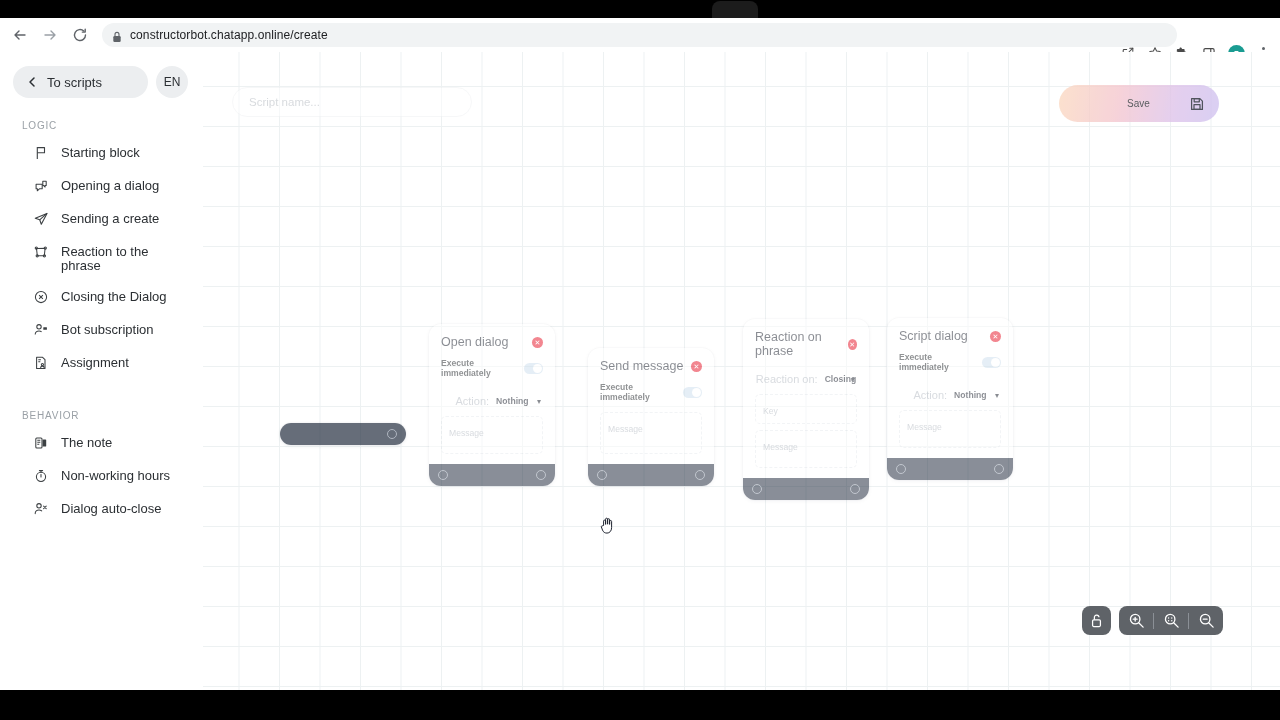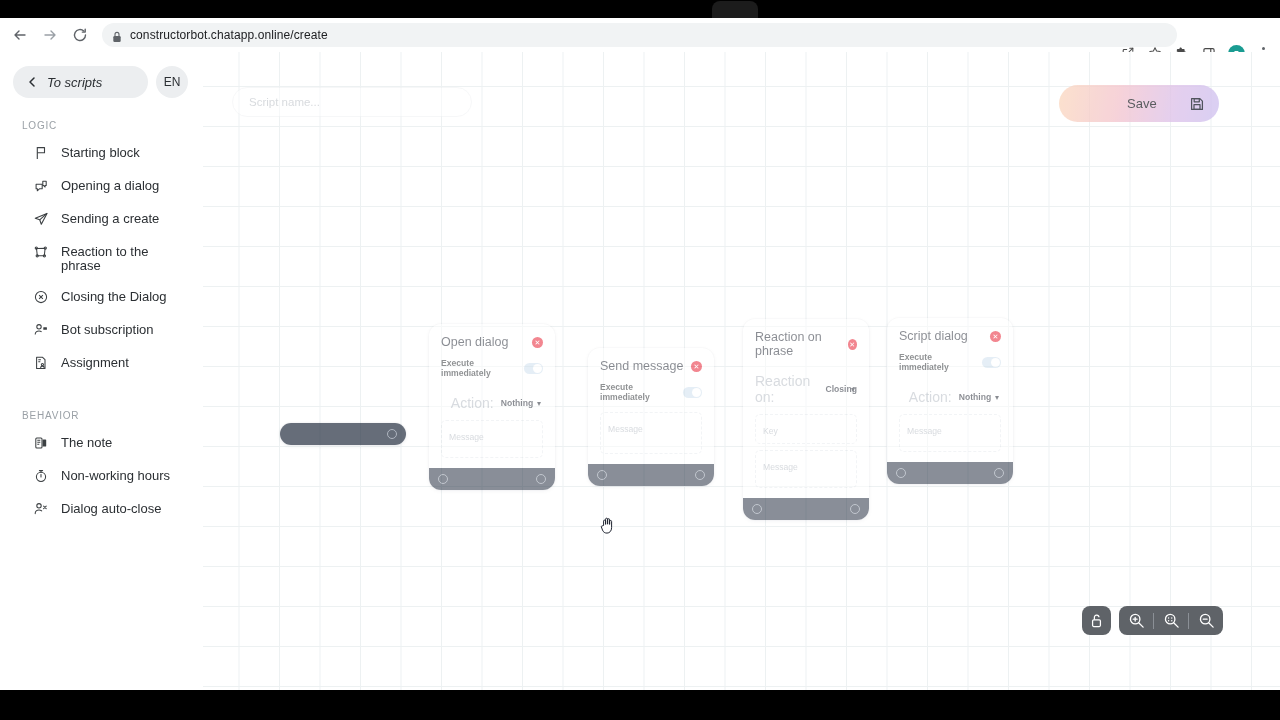--- a/index.html
+++ b/index.html
@@ -36,21 +36,21 @@
   .kebab i { width: 3px; height: 3px; border-radius: 50%; background: #5f6368; display: block; }
 
   
   .page { position: absolute; top: 52px; left: 0; width: 1280px; height: 638px; background: #fff; }
 
   
   .sidebar { position: absolute; left: 0; top: 0; width: 203px; height: 638px;
      background: #ffffff; z-index: 5; }
   .side-top { display: flex; align-items: center; gap: 8px; padding: 14px 12px 0 13px; }
   .to-scripts { display: flex; align-items: center; gap: 10px; height: 32px; width: 135px;
-     background: #eceef0; border-radius: 16px; padding: 0 14px; color: #2b2f33; font-size: 13px; font-style: italic; }
+     background: #eceef0; border-radius: 16px; padding: 0 14px; color: #2b2f33; font-size: 13px; }
   .lang-btn { width: 32px; height: 32px; background: #eceef0; border-radius: 16px;
      display: flex; align-items: center; justify-content: center; font-size: 12px; color: #2b2f33; }
   .side-section { font-size: 10px; letter-spacing: .8px; color: #9aa0a6; padding: 22px 0 6px 22px; }
   .side-section.behavior { padding-top: 30px; }
   .side-item { display: flex; align-items: flex-start; gap: 12px; padding: 9px 12px 9px 33px;
      color: #2b2f33; font-size: 13px; line-height: 1.0; cursor: pointer; }
   .side-item .ico { width: 16px; height: 16px; flex: 0 0 16px; color: #3c4043; margin-top: -1px; }
   .side-item .lbl { line-height: 1.0; }
   .side-item .lbl.two { line-height: 1.05; }
 
@@ -68,21 +68,21 @@
   .script-name { position: absolute; left: 29px; top: 35px; width: 240px; height: 30px;
      background: #ffffff; border: 1px solid #f0f1f3; border-radius: 15px;
      display: flex; align-items: center; padding: 0 16px; opacity: .55; }
   .script-name span { font-size: 11.5px; color: #b9bec4; }
 
   
   .save-btn { position: absolute; left: 856px; top: 33px; width: 160px; height: 37px;
      border-radius: 19px;
      background: linear-gradient(100deg, #fbd9c0 0%, #f4c6cf 38%, #ddc2ea 72%, #cfc2f0 100%);
      display: flex; align-items: center; justify-content: center; gap: 0; opacity: .78; }
-  .save-btn .label { font-size: 13px; color: #2b2f33; position: absolute; left: 68px; }
+  .save-btn .label { font-size: 10px; color: #2b2f33; position: absolute; left: 68px; }
   .save-btn .sv-icon { position: absolute; right: 14px; width: 16px; height: 16px; color: #1f2430; }
 
   
   .node { position: absolute; background: #ffffff; border-radius: 12px;
      box-shadow: 0 1px 4px rgba(20,30,60,.10), 0 0 0 1px rgba(20,30,60,.03);
      overflow: hidden; }
   .node .nd-head { display: flex; align-items: center; justify-content: space-between;
      padding: 11px 12px 6px 12px; }
   .node .nd-title { font-size: 12.5px; color: #1f2430; }
   .node .close-dot { width: 11px; height: 11px; border-radius: 50%; background: #e8192b;
@@ -90,21 +90,21 @@
      line-height: 1; }
   .node .nd-body { padding: 0 12px 10px 12px; }
   .row-toggle { display: flex; align-items: center; justify-content: flex-end; gap: 10px;
      padding: 3px 0 10px 0; }
   .row-toggle .t-lbl { font-size: 8.6px; color: #2b2f33; font-weight: bold; }
   .switch { width: 22px; height: 11px; border-radius: 6px; background: #cfe0ee; position: relative; }
   .switch i { position: absolute; right: 1px; top: 1px; width: 9px; height: 9px; border-radius: 50%;
      background: #fff; display: block; }
   .row-select { display: flex; align-items: center; gap: 7px; padding: 7px 0 9px 0;
      justify-content: center; position: relative; }
-  .row-select .s-lbl { font-size: 14px; color: #b6bcc4; }
+  .row-select .s-lbl { font-size: 11px; color: #b6bcc4; }
   .row-select .s-val { font-size: 8.6px; color: #1f2430; font-weight: bold; }
   .row-select .caret { position: absolute; right: 2px; color: #1f2430; font-size: 8px; }
   .field { border: 1px dashed #e7eaee; border-radius: 5px; min-height: 38px; padding: 5px 7px; }
   .field.small { min-height: 24px; }
   .field span { font-size: 8.6px; color: #b6bcc4; }
   .nd-foot { height: 22px; background: #1e293b; display: flex; align-items: center;
      justify-content: space-between; padding: 0 9px; }
   .port { width: 10px; height: 10px; border-radius: 50%; border: 1.3px solid #8b93a3;
      background: transparent; }
   .node.faded { opacity: .52; filter: blur(.25px); }

